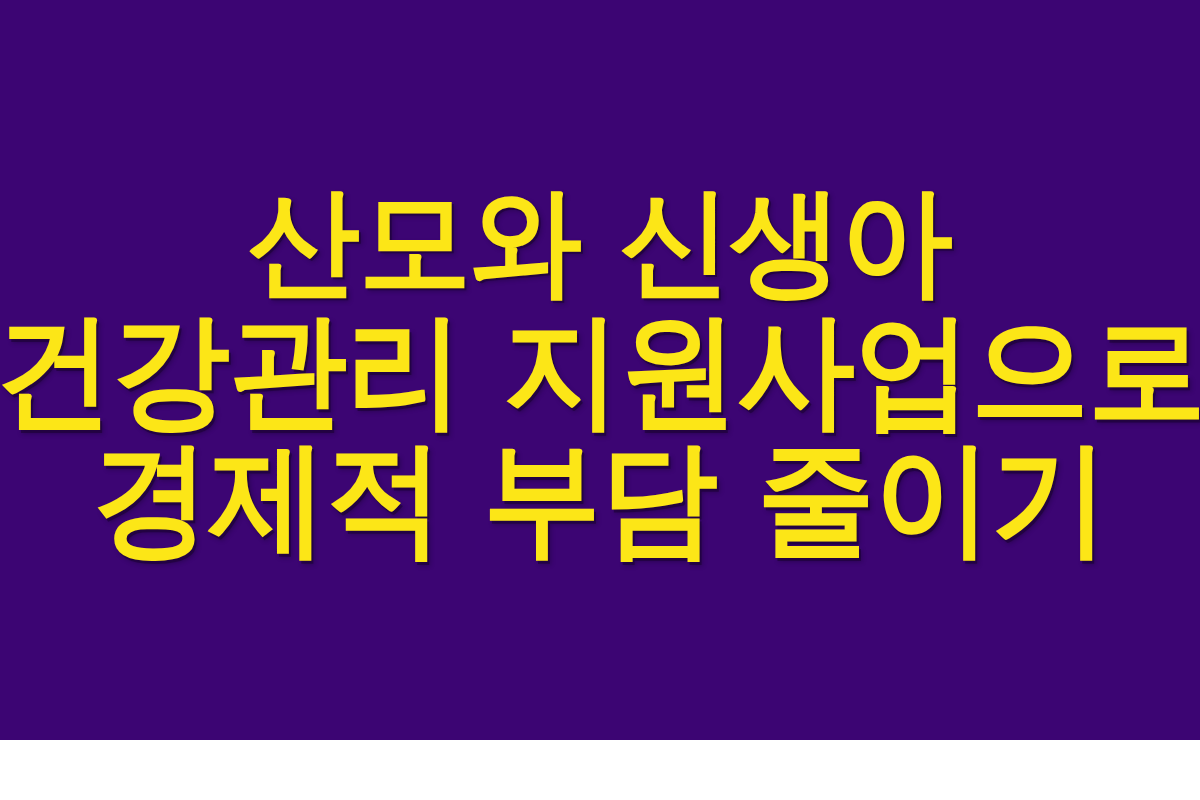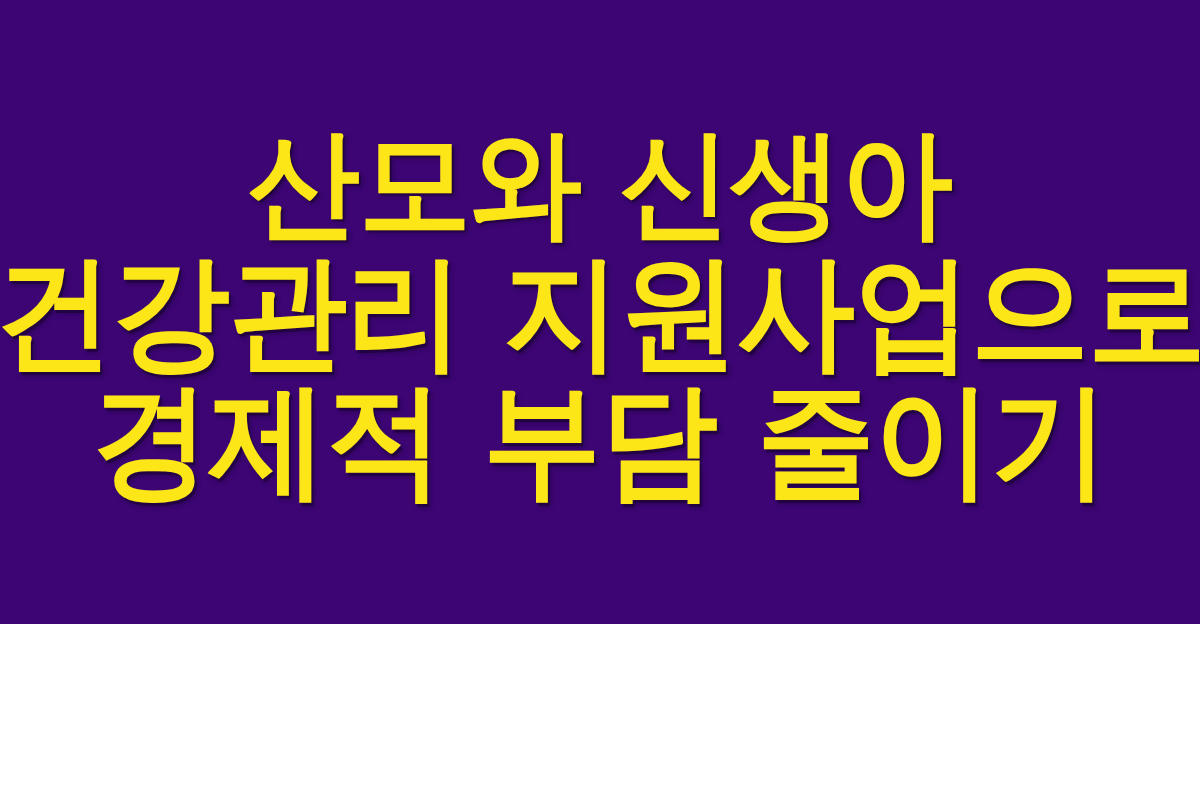--- a/index.html
+++ b/index.html
@@ -11,21 +11,21 @@
   body {
     width: 1200px;
     height: 800px;
     overflow: hidden;
     font-family: "DejaVu Sans", "Liberation Sans", sans-serif;
   }
 
   .banner {
     position: relative;
     width: 1200px;
-    height: 624px;
+    height: 740px;
     box-sizing: border-box;
     display: flex;
     flex-direction: column;
     align-items: center;
     justify-content: center;
     background: #3c0573;
     overflow: hidden;
   }
 
   .headline {

